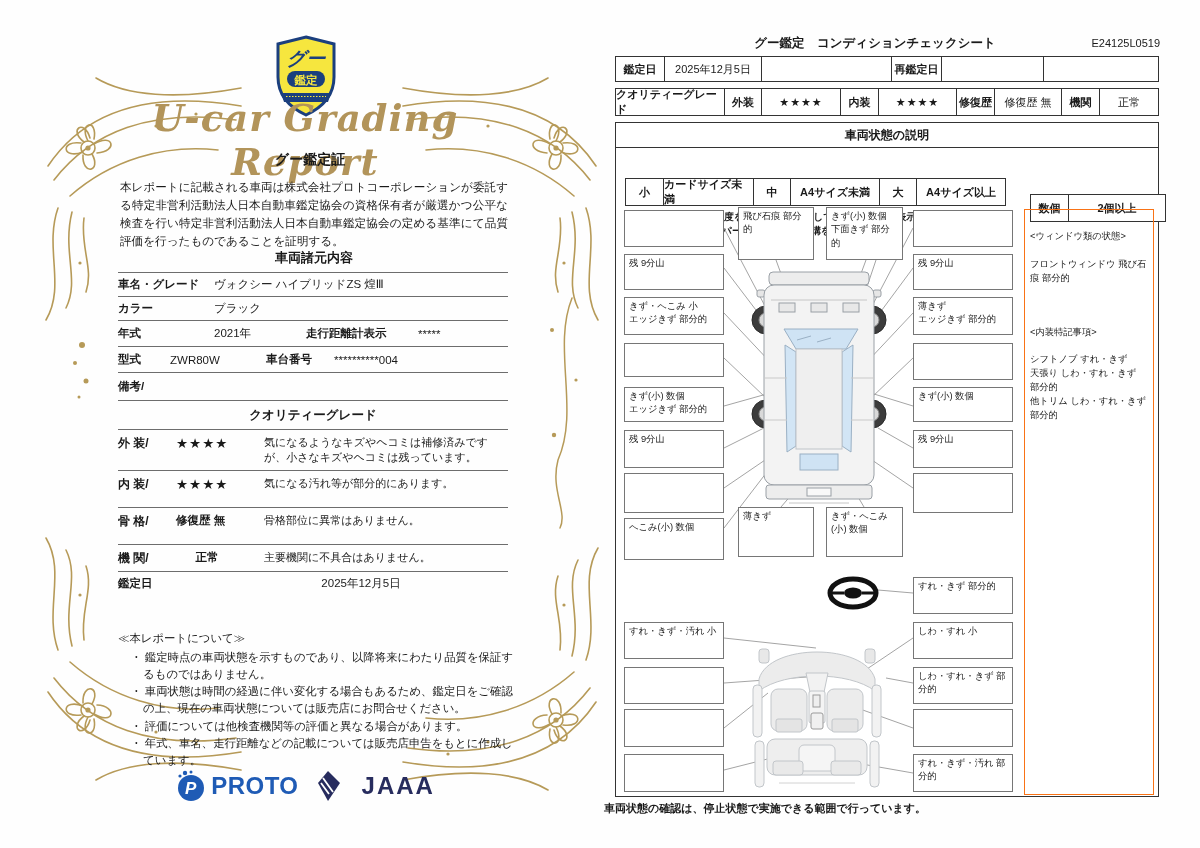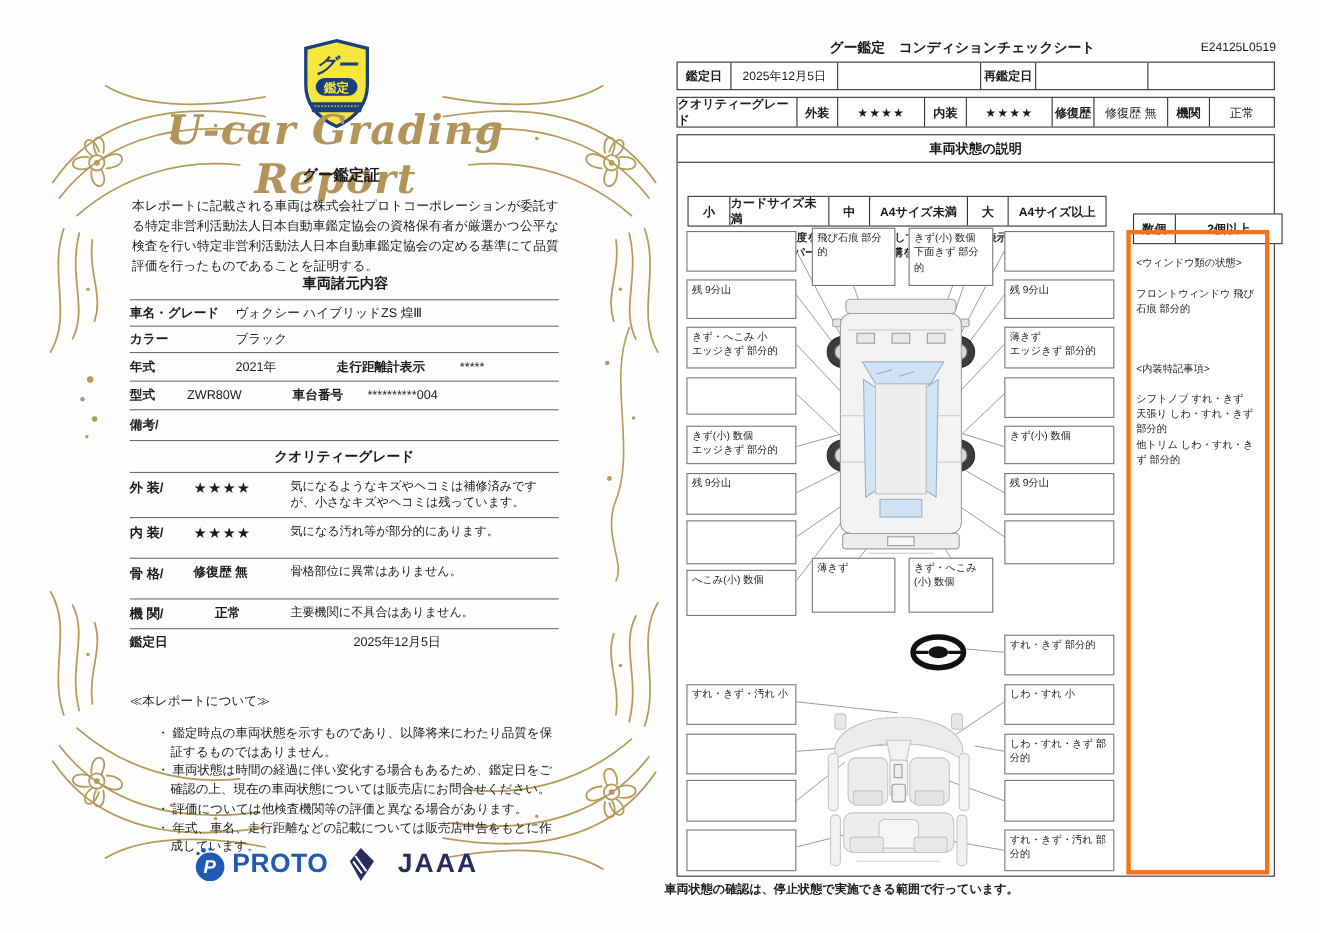--- a/index.html
+++ b/index.html
@@ -22,21 +22,21 @@
   .qhead{border-top:1px solid #6d6d6d;height:28px;display:flex;align-items:center;
     justify-content:center;font-weight:bold;font-size:12.5px;}
   .qrow{display:flex;border-top:1px solid #6d6d6d;padding:5px 0 4px 0;box-sizing:border-box;}
   .qrow .qlbl{flex:0 0 58px;font-weight:bold;font-size:12px;}
   .qrow .qgrade{flex:0 0 88px;font-size:13.5px;letter-spacing:1px;}
   .qrow .qgrade.txt{font-size:11.5px;font-weight:bold;letter-spacing:0;}
   .qrow .qdesc{flex:1 1 auto;font-size:11px;line-height:1.4;}
   .lastrow{border-bottom:1px solid #6d6d6d;}
   .notes{left:118px;top:630px;width:398px;font-family:"Liberation Serif",serif;font-size:11.4px;line-height:1.5;}
   .notes .nh{margin-bottom:2px;}
-  .notes ul{margin:12px;padding:0;list-style:none;}
+  .notes ul{margin:0;padding:0;list-style:none;}
   .notes li{padding-left:2.2em;text-indent:-1.1em;}
   .notes li::before{content:"・ ";}
   .logos{left:170px;top:770px;width:270px;display:flex;align-items:center;justify-content:center;gap:16px;}
   .logo-proto{display:flex;align-items:center;gap:4px;font-weight:800;font-size:24px;color:#1f5bb5;letter-spacing:.5px;}
   .logo-jaaa{display:flex;align-items:center;gap:21px;font-weight:800;font-size:24px;color:#272c5e;letter-spacing:2px;}
   
   .rp-title{left:700px;top:35px;width:350px;text-align:center;font-size:12.5px;font-weight:bold;}
   .rp-code{left:1070px;top:37px;width:90px;text-align:right;font-size:11px;}
   .grid-box{border:1px solid #333;display:grid;box-sizing:border-box;background:#fff;}
   .grid-box>div{border-right:1px solid #333;display:flex;align-items:center;justify-content:center;
@@ -44,21 +44,21 @@
   .grid-box>div:last-child{border-right:none;}
   .grid-box .b{font-weight:bold;}
   .stars{font-size:12px;letter-spacing:1px;}
   .bigbox{left:615px;top:122px;width:544px;height:675px;border:1px solid #333;box-sizing:border-box;background:#fff;}
   .bigbox .bb-title{height:24px;border-bottom:1px solid #333;display:flex;align-items:center;
     justify-content:center;font-weight:bold;font-size:12px;}
   .bb-content{position:relative;width:100%;height:649px;}
   .tire-note{position:absolute;left:9px;top:62px;font-size:9.8px;font-weight:bold;line-height:1.45;}
   .cbox{position:absolute;border:1px solid #767676;background:#fff;font-size:9.3px;line-height:1.45;
     padding:2px 4px;white-space:pre-line;box-sizing:border-box;overflow:hidden;}
-  .sidebar{position:absolute;left:408px;top:61px;width:130px;height:586px;border:4px solid #f97316;
+  .sidebar{position:absolute;left:408px;top:61px;width:130px;height:586px;border:1px solid #f97316;
     box-sizing:border-box;padding:6px 5px;font-size:9.3px;line-height:1.5;white-space:pre-line;}
   .rp-bottom-note{left:604px;top:801px;width:556px;font-size:11px;font-weight:bold;}
   .lines-svg{position:absolute;left:0;top:0;pointer-events:none;}
   .lines-svg line{stroke:#9a9a9a;stroke-width:0.9;}
 </style>
 </head>
 <body>
 
 <div class="canvas">
 

